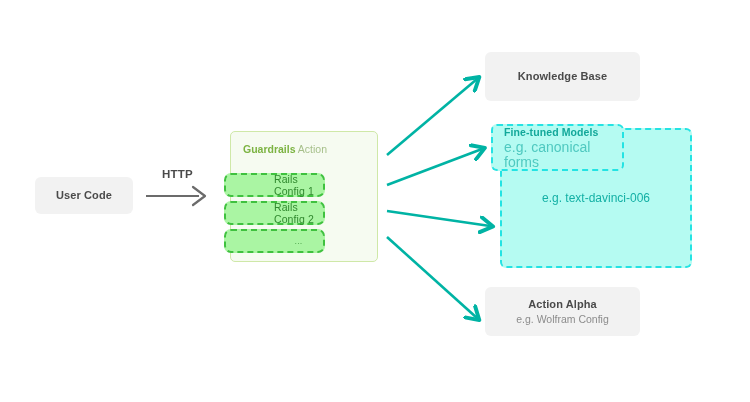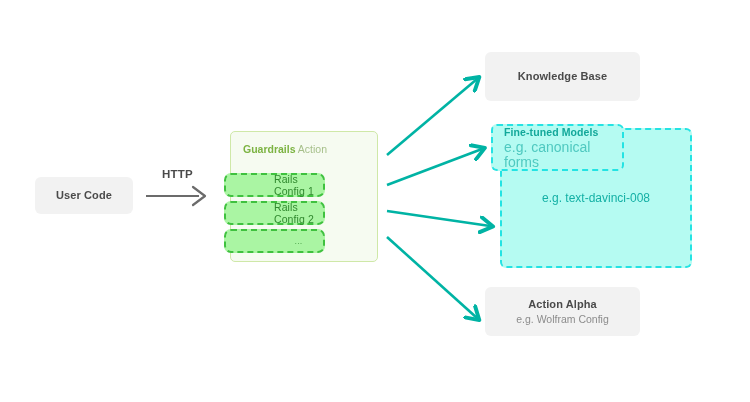--- a/index.html
+++ b/index.html
@@ -214,21 +214,21 @@
     <line x1="387" y1="185" x2="482" y2="149" stroke="#00b3a4" stroke-width="2.6" marker-end="url(#teal-head)"></line>
     <line x1="387" y1="211" x2="490" y2="226" stroke="#00b3a4" stroke-width="2.6" marker-end="url(#teal-head)"></line>
     <line x1="387" y1="237" x2="477" y2="318" stroke="#00b3a4" stroke-width="2.6" marker-end="url(#teal-head)"></line>
   </svg>
 
   <div class="node grey-box" id="knowledge-base">
     <div class="grey-title">Knowledge Base</div>
   </div>
 
   <div class="node" id="llm-box">
-    <div id="llm-sub">e.g. text-davinci-008</div>
+    <div id="llm-sub">e.g. text-davinci-006</div>
   </div>
 
   <div class="node" id="fine-tuned-box">
     <div id="fine-tuned-title">Fine-tuned Models</div>
     <div id="fine-tuned-sub">e.g. canonical forms</div>
   </div>
 
   <div class="node grey-box" id="action-space">
     <div class="grey-title">Action Alpha</div>
     <div class="grey-sub">e.g. Wolfram Config</div>

